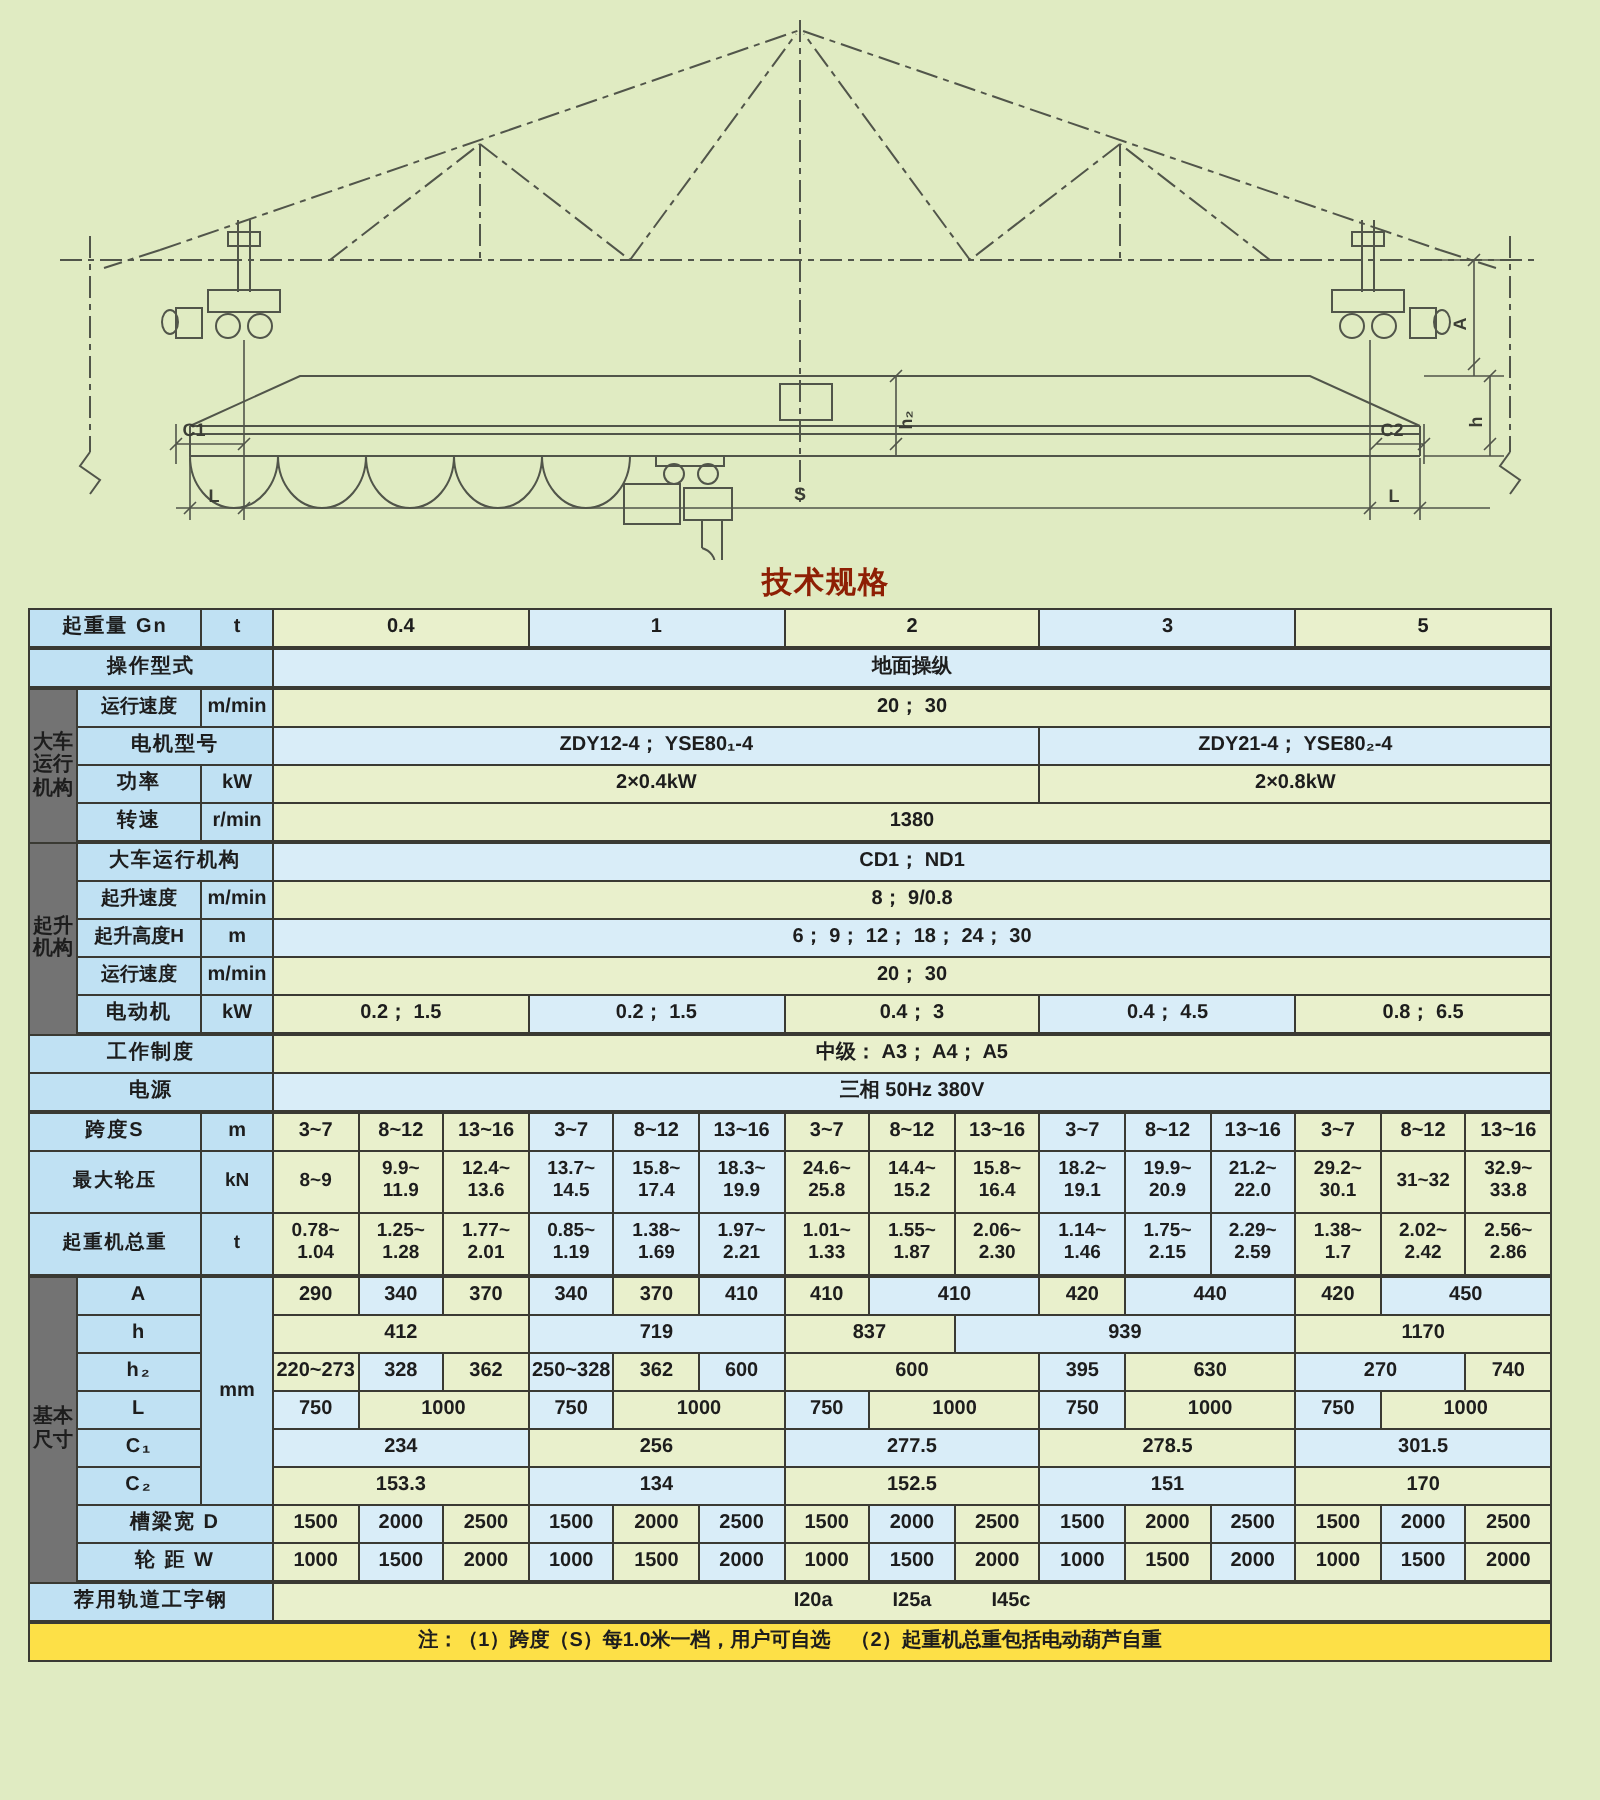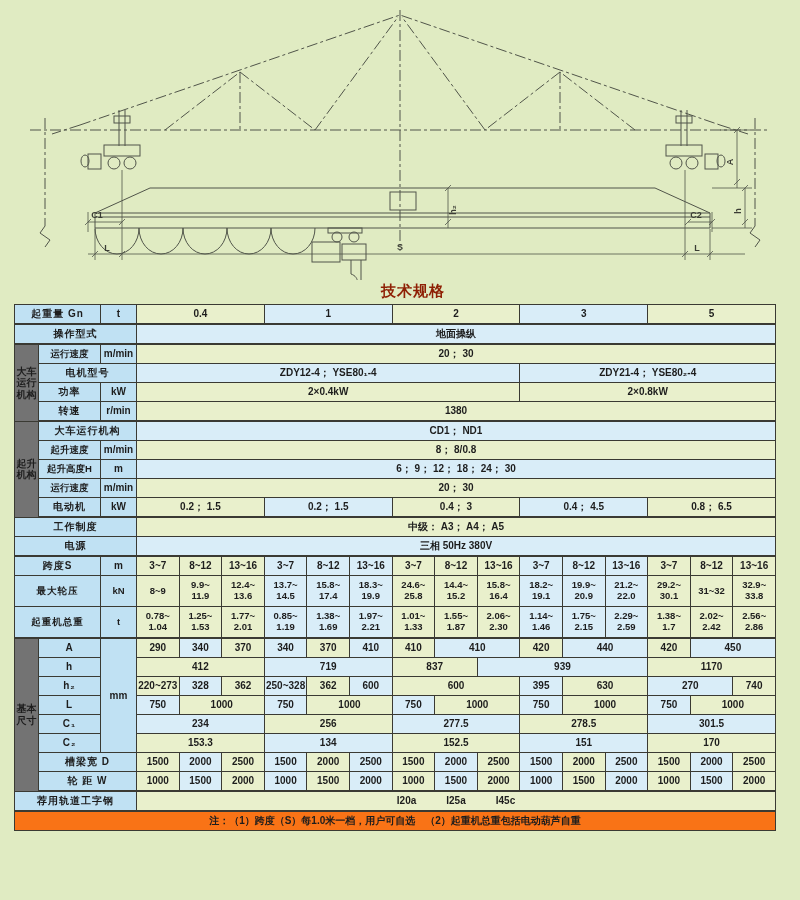--- a/index.html
+++ b/index.html
@@ -14,21 +14,21 @@
   table.spec td{border:1px solid #3a3a33;text-align:center;vertical-align:middle;
     font-weight:bold;font-size:10px;color:#1d1d1d;padding:0 1px;height:18px;
     white-space:pre-line;line-height:1.15;overflow:hidden;}
   td.lab{background:#c0e1f3;font-size:10.5px;letter-spacing:1px;}
   td.lab.sm{font-size:9.5px;letter-spacing:0;}
   td.unit{background:#c0e1f3;font-size:8.5px;letter-spacing:0;}
   td.vlab{background:#737373;font-size:10px;letter-spacing:0;word-break:break-all;
     padding:0 2px;line-height:1.2;}
   td.g{background:#e9f0cc;}
   td.b{background:#d9edf8;}
-  td.note{background:#f97316;text-align:left;padding:2px 4px 2px 8px;font-size:10.5px;height:20px;}
+  td.note{background:#fde047;text-align:left;padding:2px 4px 2px 8px;font-size:10.5px;height:20px;}
   tr.sec td{border-bottom-width:2px;}
   tr.tall td{height:30px;font-size:9.5px;}
   .dim-label{font-size:9px;font-weight:bold;fill:#3b3d35;}
 </style>
 </head>
 <body>
 
 <div class="page">
 
 
@@ -158,21 +158,21 @@
           <td colspan="15" class="g">1380</td>
         </tr>
         <tr class="">
           <td rowspan="5" class="vlab">起升机构</td>
           <td colspan="2" class="lab">大车运行机构</td>
           <td colspan="15" class="b">CD1；  ND1</td>
         </tr>
         <tr class="">
           <td class="lab sm">起升速度</td>
           <td class="unit">m/min</td>
-          <td colspan="15" class="g">8；  8/0.8</td>
+          <td colspan="15" class="g">8；  9/0.8</td>
         </tr>
         <tr class="">
           <td class="lab sm">起升高度H</td>
           <td class="unit">m</td>
           <td colspan="15" class="b">6；  9；  12；  18；  24；  30</td>
         </tr>
         <tr class="">
           <td class="lab sm">运行速度</td>
           <td class="unit">m/min</td>
           <td colspan="15" class="g">20；  30</td>
@@ -244,21 +244,21 @@
           <td class="g">31~32</td>
           <td class="g">32.9~
 33.8</td>
         </tr>
         <tr class="sec tall">
           <td colspan="2" class="lab">起重机总重</td>
           <td class="unit">t</td>
           <td class="g">0.78~
 1.04</td>
           <td class="g">1.25~
-1.53</td>
+1.28</td>
           <td class="g">1.77~
 2.01</td>
           <td class="b">0.85~
 1.19</td>
           <td class="b">1.38~
 1.69</td>
           <td class="b">1.97~
 2.21</td>
           <td class="g">1.01~
 1.33</td>

